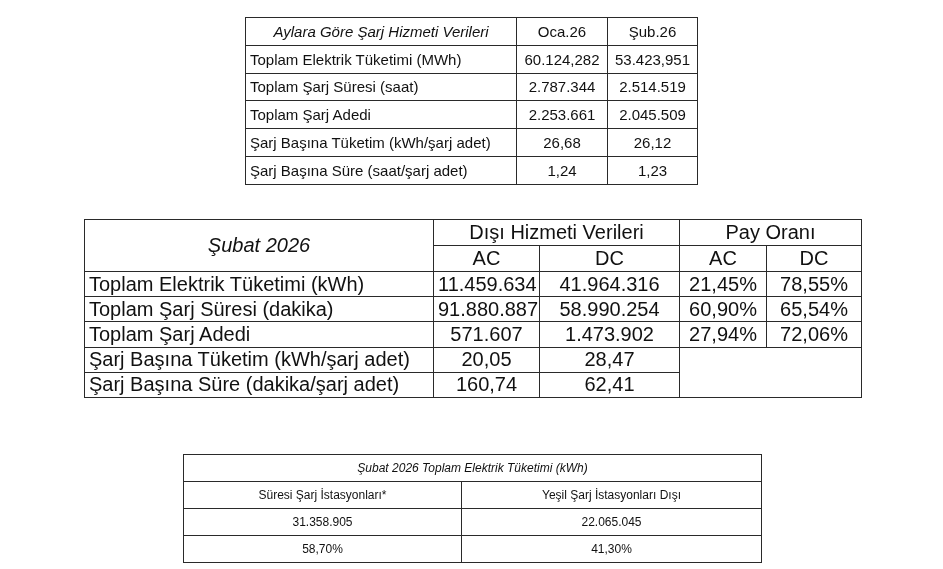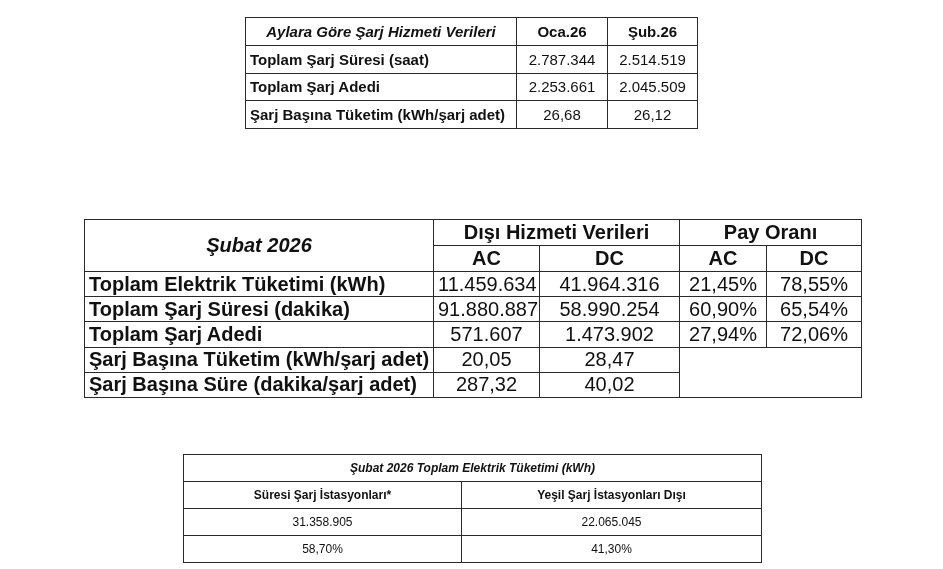--- a/index.html
+++ b/index.html
@@ -21,21 +21,21 @@
       table-layout: fixed;
       font-size: 15px;
     }
     td, th {
       border: 1px solid #2a2a2a;
       padding: 0 4px;
       white-space: nowrap;
       overflow: hidden;
       font-weight: normal;
     }
-    .b { font-weight: bold; }
+    .b { font-weight: normal; }
     .i { font-style: italic; }
     .c { text-align: center; }
     .l { text-align: left; }
 
     
     #t1 { left: 245px; top: 17px; width: 452px; }
     #t1 td { height: 26.8px; }
     #t1 .col0 { width: 271px; }
     #t1 .col1 { width: 91px; }
     #t1 .col2 { width: 90px; }
@@ -66,33 +66,43 @@
       <col class="col1">
       <col class="col2">
     </colgroup>
   <tbody>
       <tr>
     <td class="b i c">Aylara Göre Şarj Hizmeti Verileri</td>
     <td class="b c">Oca.26</td>
     <td class="b c">Şub.26</td>
   </tr>
   <tr>
+    <td class="b l">Toplam Elektrik Tüketimi (MWh)</td>
+    <td class="c">60.124,282</td>
+    <td class="c">53.423,951</td>
+  </tr>
+  <tr>
     <td class="b l">Toplam Şarj Süresi (saat)</td>
     <td class="c">2.787.344</td>
     <td class="c">2.514.519</td>
   </tr>
   <tr>
     <td class="b l">Toplam Şarj Adedi</td>
     <td class="c">2.253.661</td>
     <td class="c">2.045.509</td>
   </tr>
   <tr>
     <td class="b l">Şarj Başına Tüketim (kWh/şarj adet)</td>
     <td class="c">26,68</td>
     <td class="c">26,12</td>
+  </tr>
+  <tr>
+    <td class="b l">Şarj Başına Süre (saat/şarj adet)</td>
+    <td class="c">1,24</td>
+    <td class="c">1,23</td>
   </tr>
 </tbody>
   </table>
 
 <table id="t2">
   <colgroup>
       <col class="col0">
       <col class="col1">
       <col class="col2">
       <col class="col3">
@@ -132,22 +142,22 @@
     <td class="c">72,06%</td>
   </tr>
   <tr class="r">
     <td class="b l">Şarj Başına Tüketim (kWh/şarj adet)</td>
     <td class="c">20,05</td>
     <td class="c">28,47</td>
     <td colspan="2" rowspan="2"></td>
   </tr>
   <tr class="r">
     <td class="b l">Şarj Başına Süre (dakika/şarj adet)</td>
-    <td class="c">287,32</td>
-    <td class="c">40,02</td>
+    <td class="c">160,74</td>
+    <td class="c">62,41</td>
   </tr>
 </tbody>
   </table>
 
 <table id="t3">
   <colgroup>
       <col class="col0">
       <col class="col1">
     </colgroup>
   <tbody>

